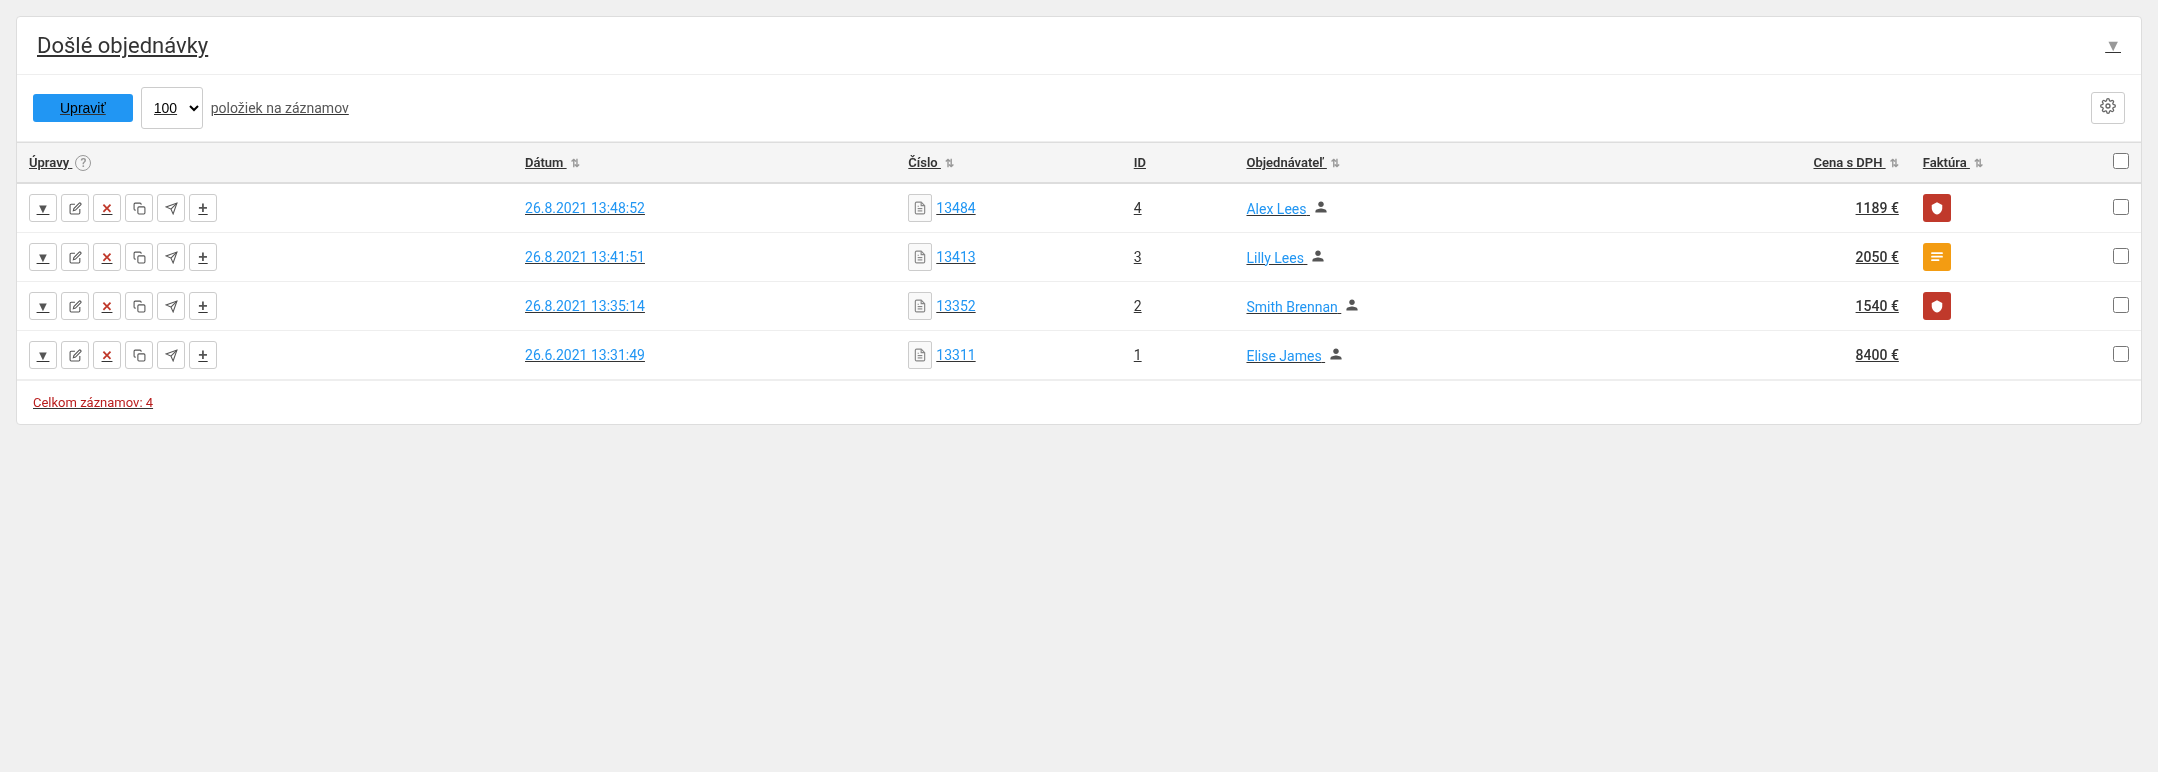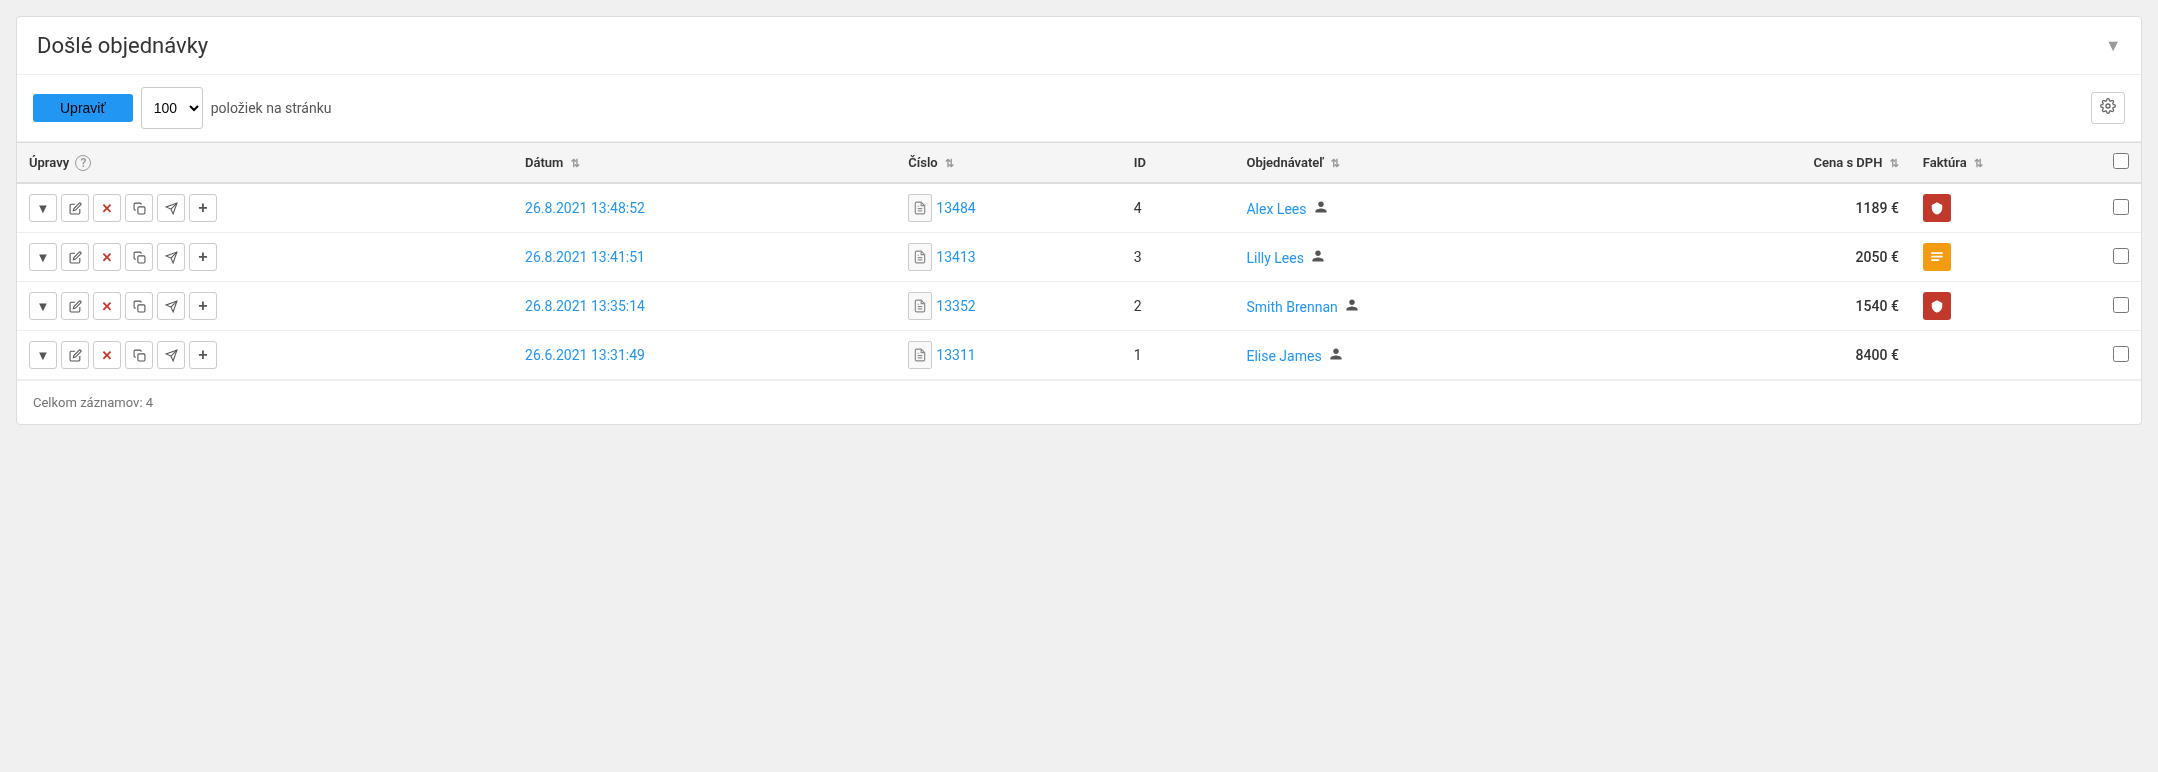--- a/index.html
+++ b/index.html
@@ -8,20 +8,21 @@
       font-size: 14px;
       background: #f0f0f0;
       color: #333;
     }
     .panel {
       background: #fff;
       border-radius: 4px;
       border: 1px solid #ddd;
       margin: 16px;
       padding: 0;
+      text-decoration: underline;
     }
     .panel-header {
       display: flex;
       justify-content: space-between;
       align-items: center;
       padding: 16px 20px;
       border-bottom: 1px solid #eee;
     }
     .panel-title {
       font-size: 22px;
@@ -186,21 +187,21 @@
     .checkbox-cell {
       text-align: center;
     }
     input[type="checkbox"] {
       width: 16px;
       height: 16px;
       cursor: pointer;
     }
     .footer {
       padding: 14px 16px;
-      color: #737373;
+      color: #b91c1c;
       font-size: 13px;
       border-top: 1px solid #eee;
     }
     .col-uprawy { min-width: 220px; }
     .col-datum { min-width: 170px; }
     .col-cislo { min-width: 100px; }
     .col-id { min-width: 50px; }
     .col-objednavatel { min-width: 180px; }
     .col-cena { min-width: 120px; text-align: right; }
     .col-faktura { min-width: 80px; }
@@ -218,21 +219,21 @@
 
   <div class="toolbar">
     <button class="btn-edit">Upraviť</button>
     <select class="select-perpage">
       <option>100</option>
       <option>10</option>
       <option>25</option>
       <option>50</option>
       <option>200</option>
     </select>
-    <span class="perpage-label">položiek na stránku</span>
+    <span class="perpage-label">položiek na záznamov</span>
     <div class="spacer"></div>
     <button class="settings-icon-btn">
       <svg width="16" height="16" viewBox="0 0 24 24" fill="none" stroke="currentColor" stroke-width="2">
         <circle cx="12" cy="12" r="3"></circle>
         <path d="M19.4 15a1.65 1.65 0 0 0 .33 1.82l.06.06a2 2 0 0 1-2.83 2.83l-.06-.06a1.65 1.65 0 0 0-1.82-.33 1.65 1.65 0 0 0-1 1.51V21a2 2 0 0 1-4 0v-.09A1.65 1.65 0 0 0 9 19.4a1.65 1.65 0 0 0-1.82.33l-.06.06a2 2 0 0 1-2.83-2.83l.06-.06A1.65 1.65 0 0 0 4.68 15a1.65 1.65 0 0 0-1.51-1H3a2 2 0 0 1 0-4h.09A1.65 1.65 0 0 0 4.6 9a1.65 1.65 0 0 0-.33-1.82l-.06-.06a2 2 0 0 1 2.83-2.83l.06.06A1.65 1.65 0 0 0 9 4.68a1.65 1.65 0 0 0 1-1.51V3a2 2 0 0 1 4 0v.09a1.65 1.65 0 0 0 1 1.51 1.65 1.65 0 0 0 1.82-.33l.06-.06a2 2 0 0 1 2.83 2.83l-.06.06A1.65 1.65 0 0 0 19.4 9a1.65 1.65 0 0 0 1.51 1H21a2 2 0 0 1 0 4h-.09a1.65 1.65 0 0 0-1.51 1z"></path>
       </svg>
     </button>
   </div>
 
   <table>

